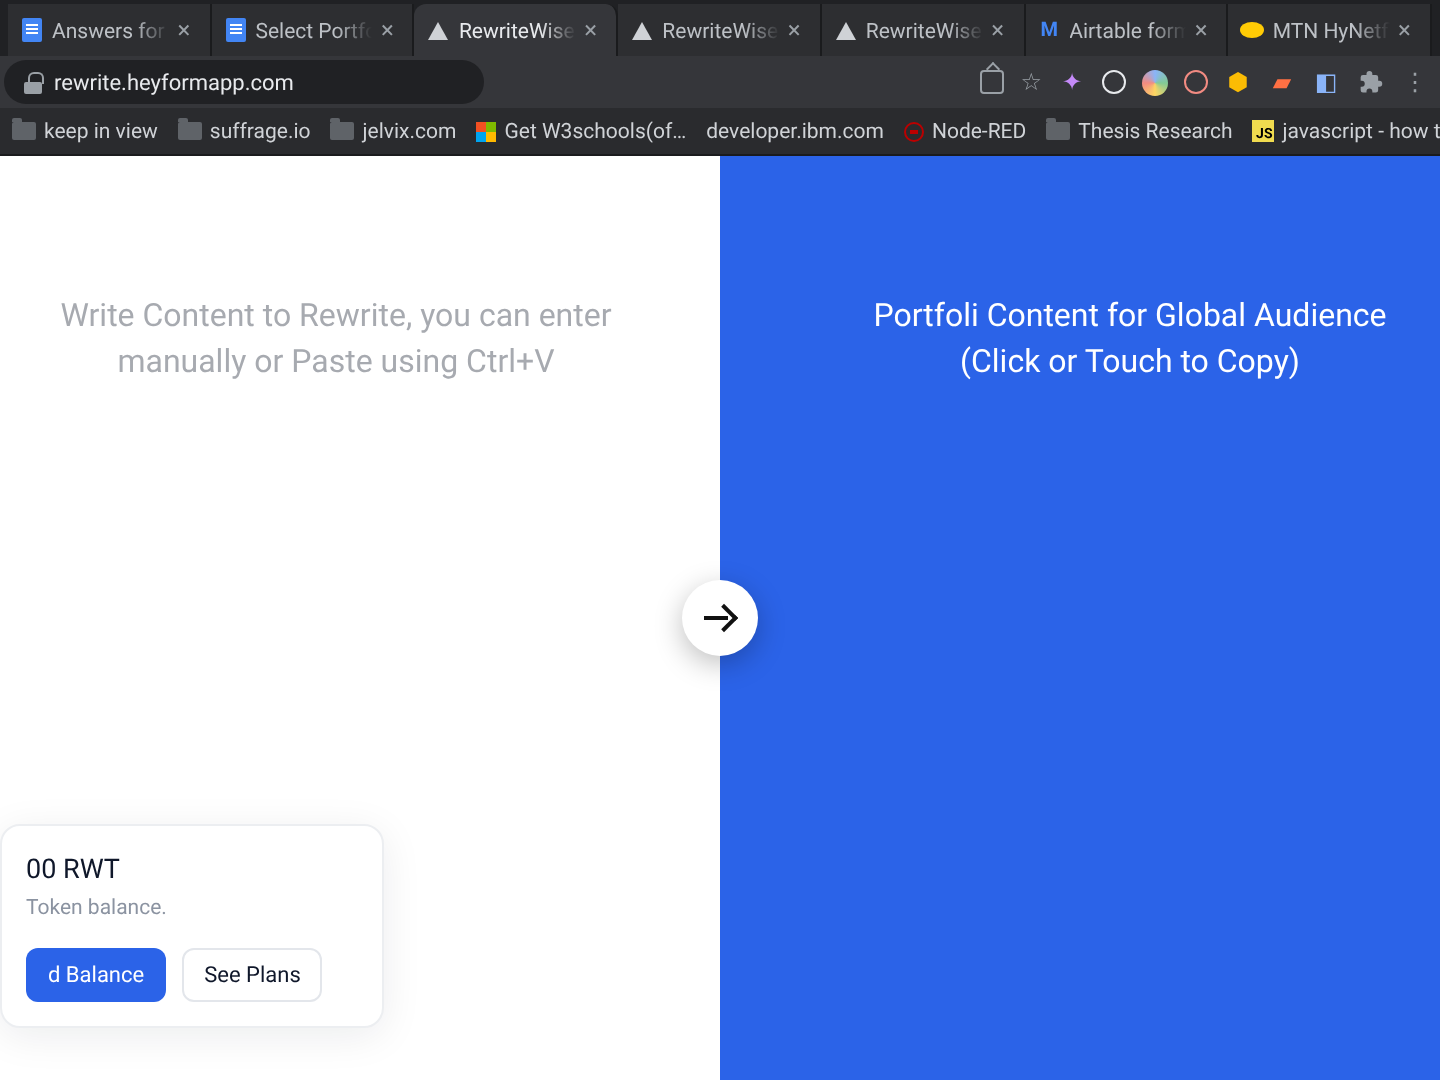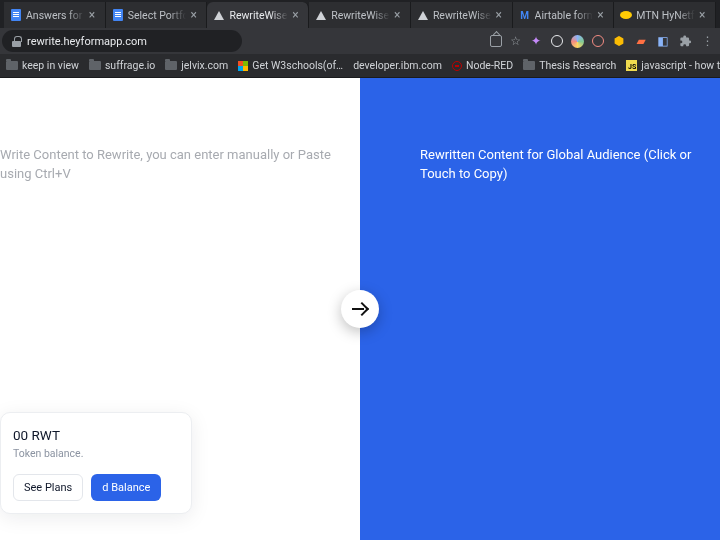--- a/index.html
+++ b/index.html
@@ -35,21 +35,21 @@
   .bm .folder::before { content:""; position:absolute; top:-2px; left:0; width:5px; height:2px; background:#5f6368; border-radius:1px 1px 0 0; }
   .bm .nr { width:10px; height:10px; border:1.3px solid #b00; border-radius:50%; position:relative; }
   .bm .nr::after { content:""; position:absolute; left:2px; top:3px; width:4px; height:2px; background:#b00; }
   .bm .four { display:flex; flex-wrap:wrap; width:10px; height:10px; }
   .bm .four i { width:5px; height:5px; }
   .bm .js { width:11px; height:11px; background:#f0db4f; color:#000; font-size:7px; font-weight:700; display:flex; align-items:flex-end; justify-content:flex-end; padding:0 1px 0 0; }
   .app { position: relative; display: flex; height: calc(540px - 78px); }
   .pane { flex: 1 1 50%; position: relative; }
   .pane.left { background: #fff; }
   .pane.right { background: #2b63e8; }
-  .placeholder { position: absolute; top: 68px; font-size: 13px; line-height: 1.45; }
+  .placeholder { position: absolute; top: 68px; font-size: 16px; line-height: 1.45; text-align: center; }
   .pane.left .placeholder { left: 0; right: 24px; color: #a7aab0; padding-left: 0; }
   .pane.right .placeholder { left: 60px; right: 10px; color: #fff; }
   .fab { position: absolute; left: 50%; top: 50%; transform: translate(-50%, -50%); width: 38px; height: 38px; background: #fff; border-radius: 50%; box-shadow: 0 4px 14px rgba(0,0,0,.25); display: flex; align-items: center; justify-content: center; z-index: 5; }
   .fab-arrow { width: 16px; height: 16px; position: relative; }
   .fab-arrow::before { content:""; position:absolute; left:0; top:7px; width:12px; height:2px; background:#111; }
   .fab-arrow::after { content:""; position:absolute; right:1px; top:3px; width:8px; height:8px; border-top:2px solid #111; border-right:2px solid #111; transform: rotate(45deg); }
   .balance-card { position: absolute; left: 0; bottom: 26px; width: 192px; background: #fff; border: 1px solid #eceef1; border-radius: 10px; box-shadow: 0 4px 20px rgba(15,23,42,.08); padding: 14px 12px 12px; }
   .balance-card .amt { font-size: 13.5px; font-weight: 400; color: #0f172a; }
   .balance-card .sub { font-size: 10.5px; color: #8b93a1; margin-top: 4px; }
   .balance-card .btns { margin-top: 14px; display: flex; gap: 8px; }
@@ -182,26 +182,26 @@
 </div>
 
 <div class="app">
   <div class="pane left">
     <div class="placeholder">Write Content to Rewrite, you can enter manually or Paste using Ctrl+V</div>
 
     <div class="balance-card">
       <div class="amt">00 RWT</div>
       <div class="sub">Token balance.</div>
       <div class="btns">
+        <button class="btn primary">d Balance</button>
         <button class="btn secondary">See Plans</button>
-        <button class="btn primary">d Balance</button>
       </div>
     </div>
   </div>
 
   <div class="pane right">
-    <div class="placeholder">Rewritten Content for Global Audience (Click or Touch to Copy)</div>
+    <div class="placeholder">Portfoli Content for Global Audience (Click or Touch to Copy)</div>
   </div>
 
   <div class="fab">
     <span class="fab-arrow"></span>
   </div>
 </div>
 
 </body></html>

